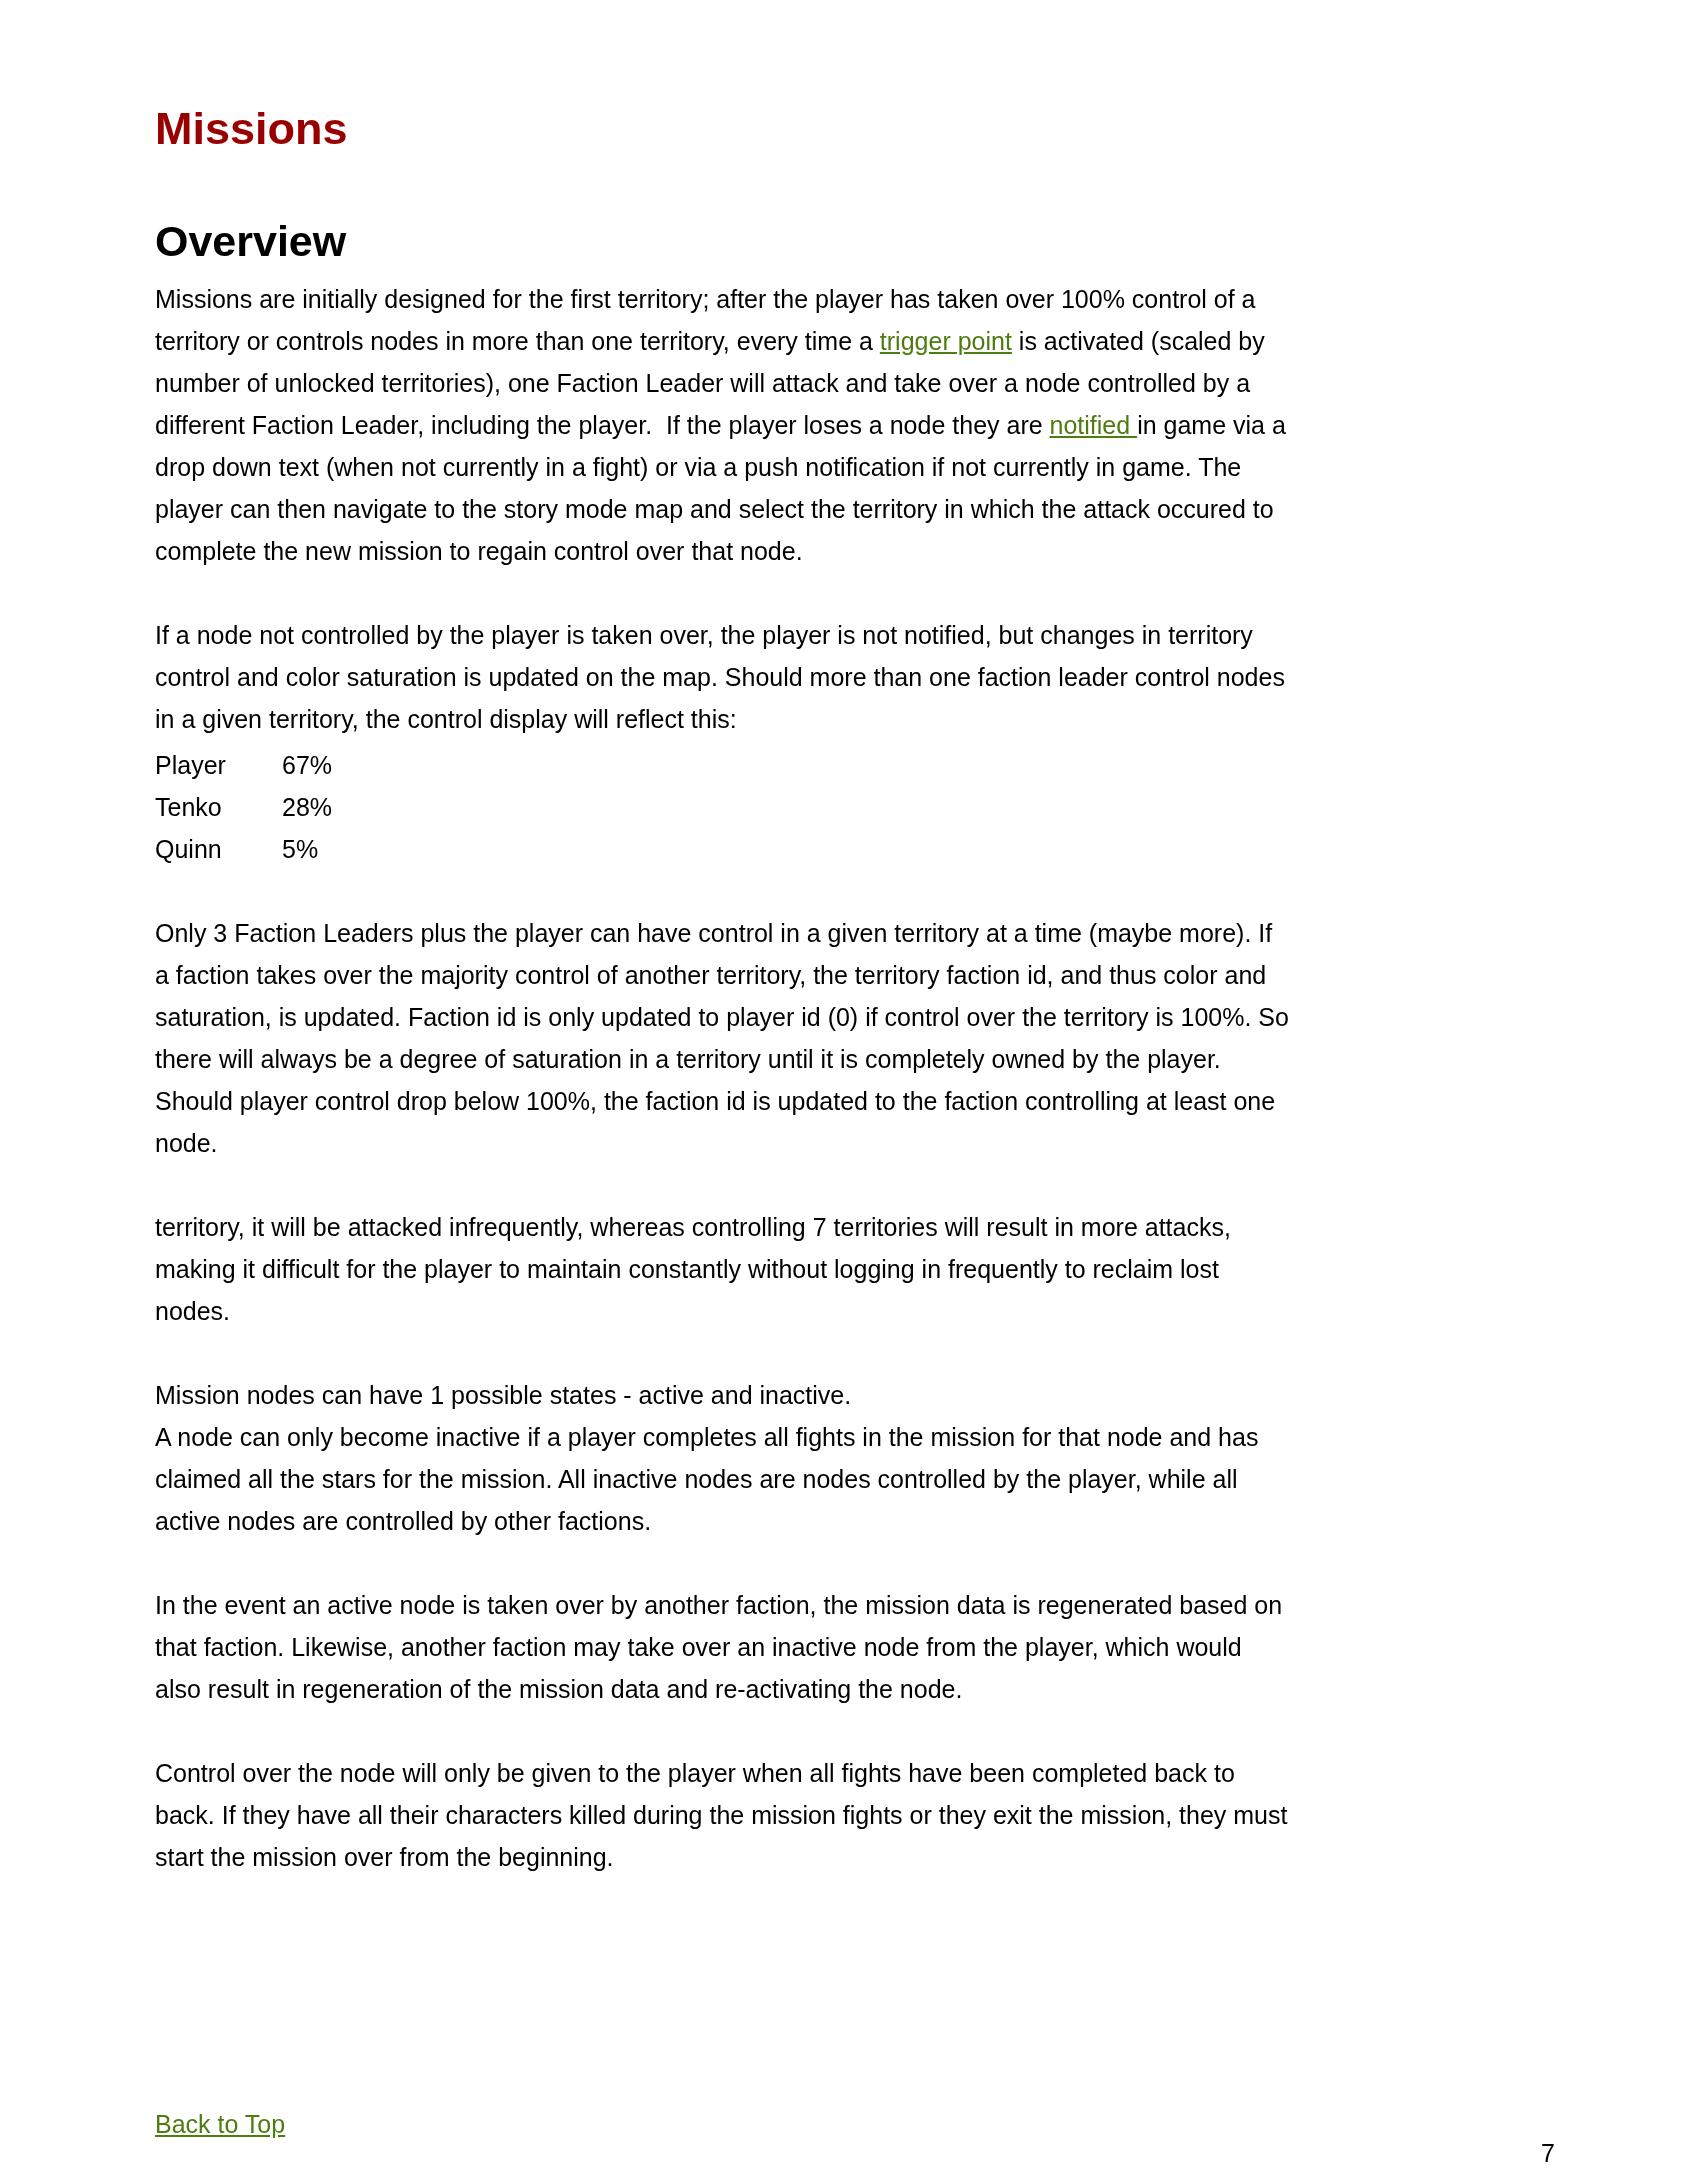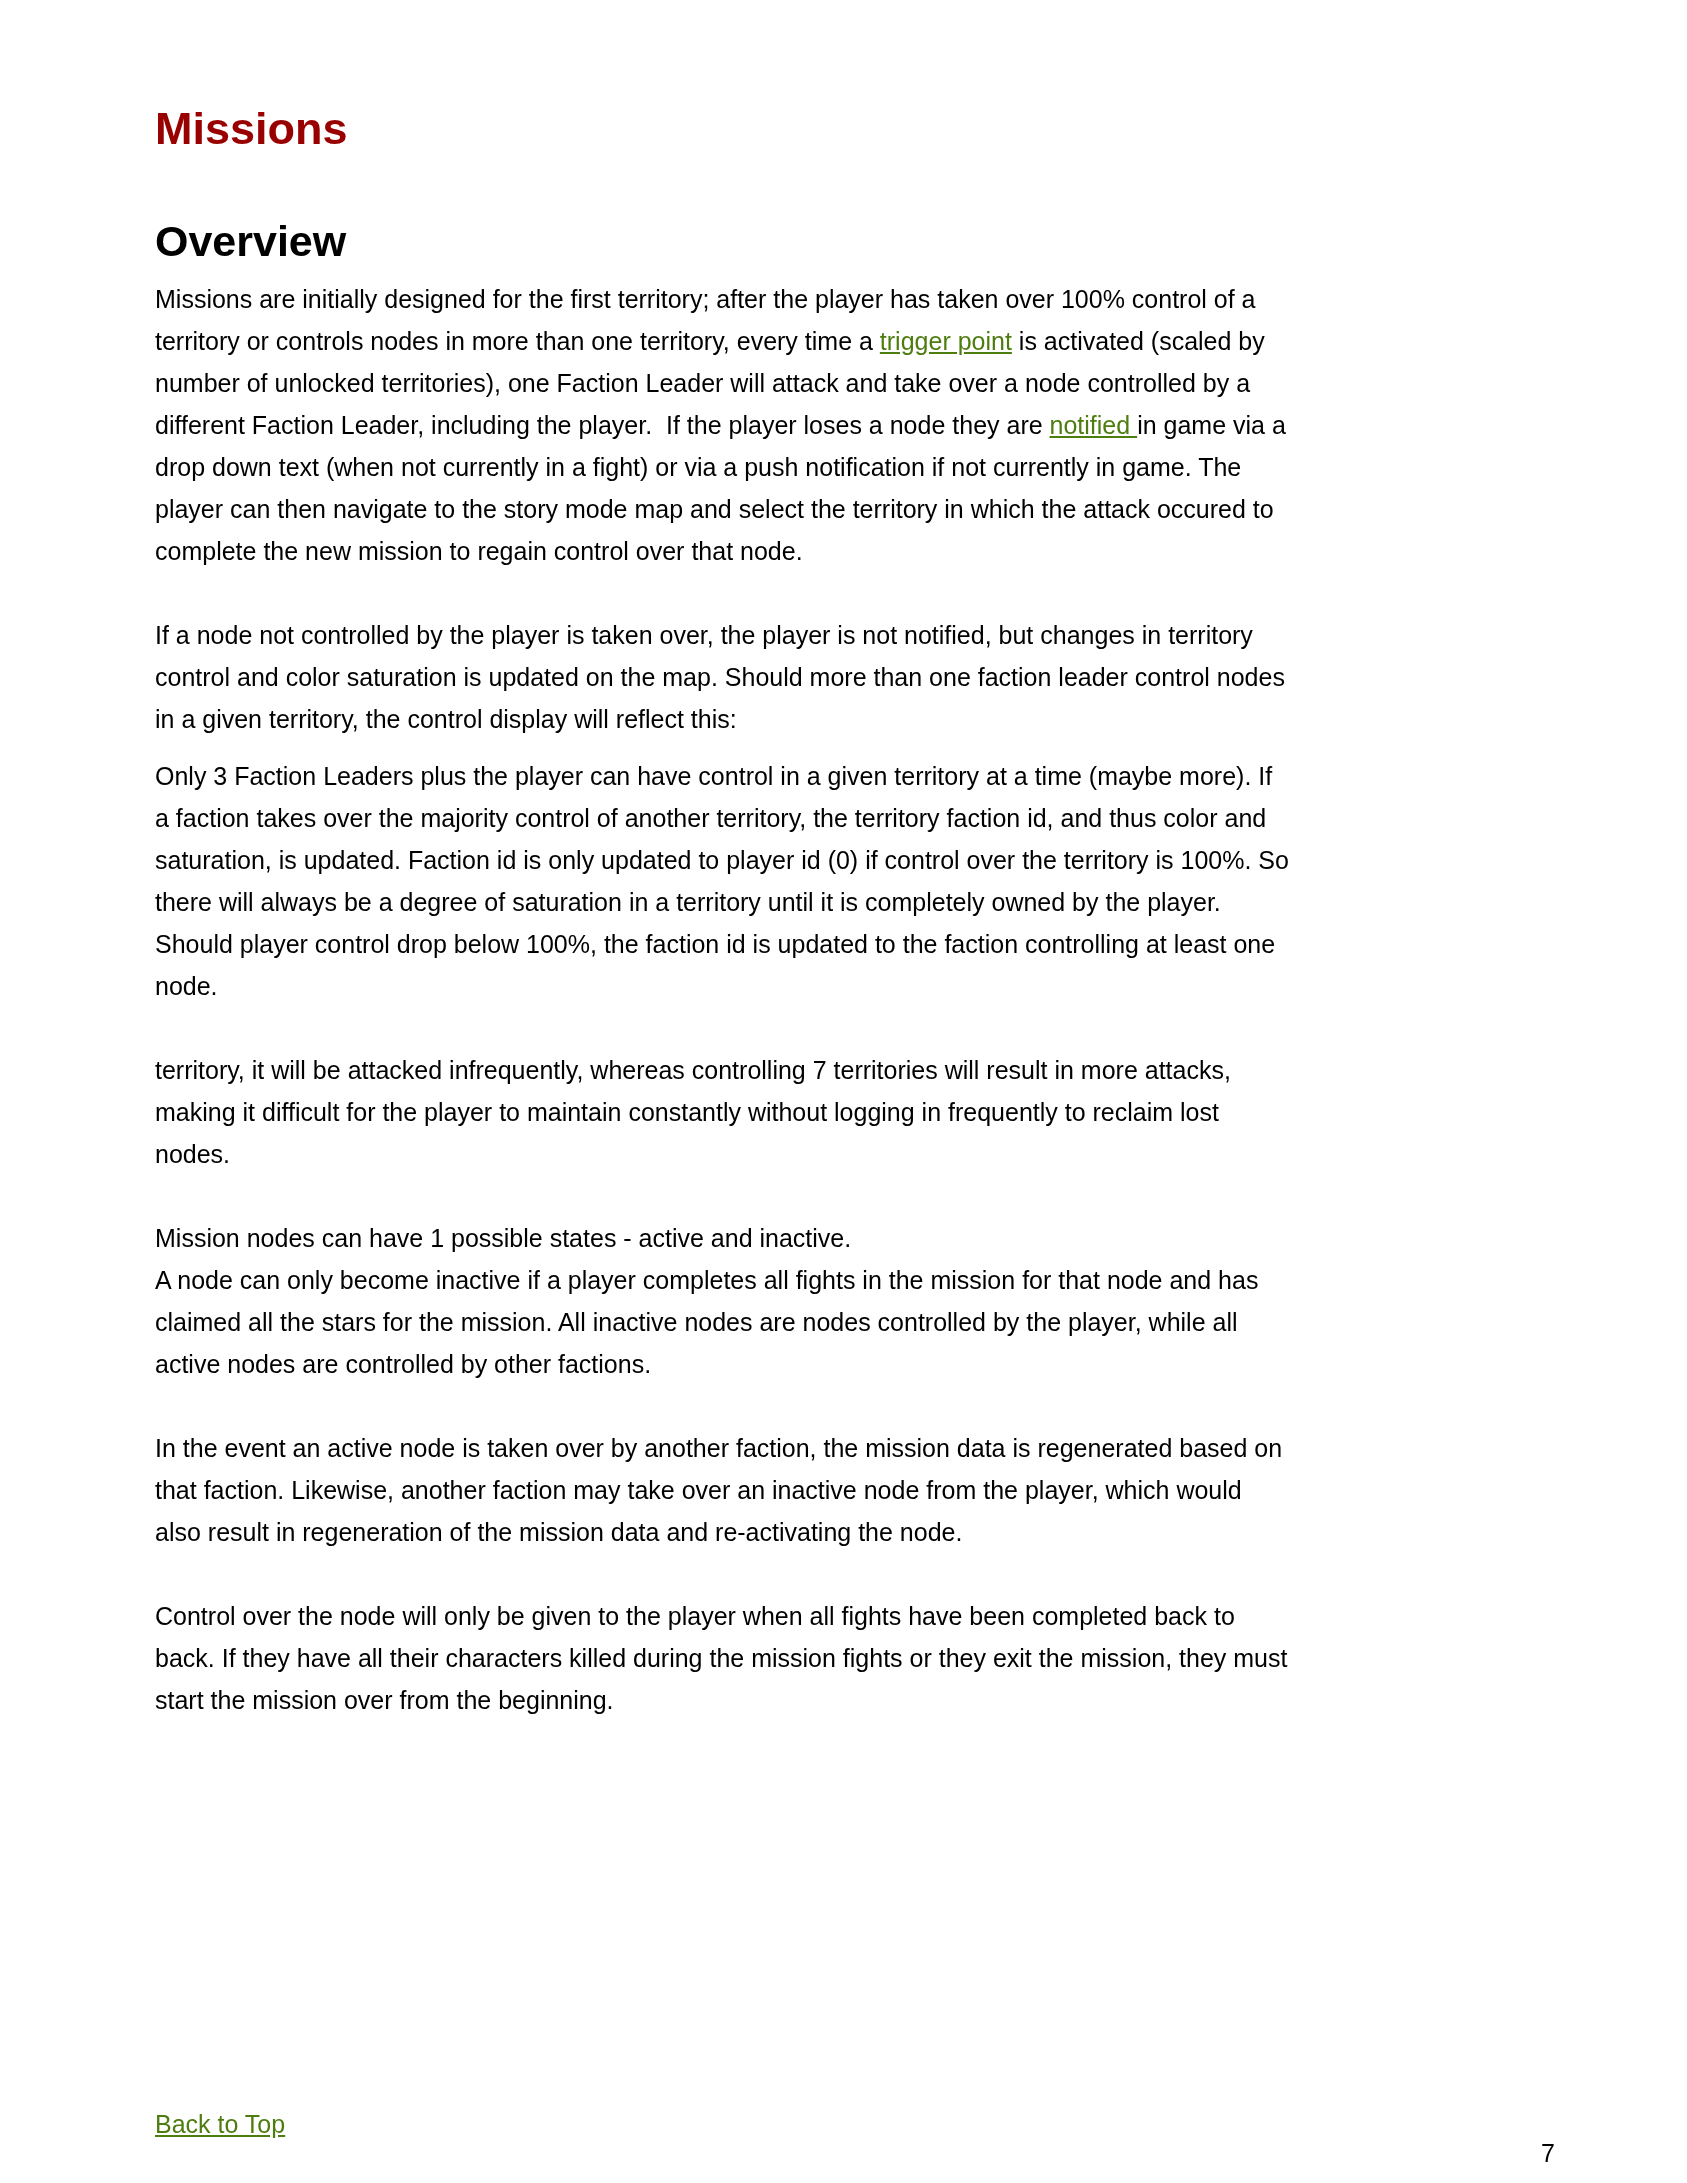--- a/index.html
+++ b/index.html
@@ -35,21 +35,21 @@
   .doc-body{
     position:absolute;
     left:155px;
     top:278px;
     width:1376px;
     font-size:25px;
     line-height:42px;
     color:#000000;
   }
   .para{margin:0 0 42px 0;}
-  .para.attach{margin-bottom:15px;}
+  .para.attach{margin-bottom:4px;}
   .ctable{margin:0 0 42px 0;}
   .line{white-space:pre;}
   .doc-link{
     color:#4d7c0f;
     text-decoration:underline;
     cursor:pointer;
   }
   .flabel{
     display:inline-block;
     width:127px;
@@ -86,20 +86,25 @@
         <div class="line"><span>different Faction Leader, including the player.  If the player loses a node they are </span><a class="doc-link" href="#">notified </a><span>in game via a</span></div>
         <div class="line"><span>drop down text (when not currently in a fight) or via a push notification if not currently in game. The</span></div>
         <div class="line"><span>player can then navigate to the story mode map and select the territory in which the attack occured to</span></div>
         <div class="line"><span>complete the new mission to regain control over that node.</span></div>
       </div>
       <div class="para attach">
         <div class="line"><span>If a node not controlled by the player is taken over, the player is not notified, but changes in territory</span></div>
         <div class="line"><span>control and color saturation is updated on the map. Should more than one faction leader control nodes</span></div>
         <div class="line"><span>in a given territory, the control display will reflect this:</span></div>
       </div>
+      <div class="ctable">
+        <div class="line"><span class="flabel">Player</span><span>67%</span></div>
+        <div class="line"><span class="flabel">Tenko</span><span>28%</span></div>
+        <div class="line"><span class="flabel">Quinn</span><span>5%</span></div>
+      </div>
       <div class="para">
         <div class="line"><span>Only 3 Faction Leaders plus the player can have control in a given territory at a time (maybe more). If</span></div>
         <div class="line"><span>a faction takes over the majority control of another territory, the territory faction id, and thus color and</span></div>
         <div class="line"><span>saturation, is updated. Faction id is only updated to player id (0) if control over the territory is 100%. So</span></div>
         <div class="line"><span>there will always be a degree of saturation in a territory until it is completely owned by the player.</span></div>
         <div class="line"><span>Should player control drop below 100%, the faction id is updated to the faction controlling at least one</span></div>
         <div class="line"><span>node.</span></div>
       </div>
       <div class="para">
         <div class="line"><span>territory, it will be attacked infrequently, whereas controlling 7 territories will result in more attacks,</span></div>

